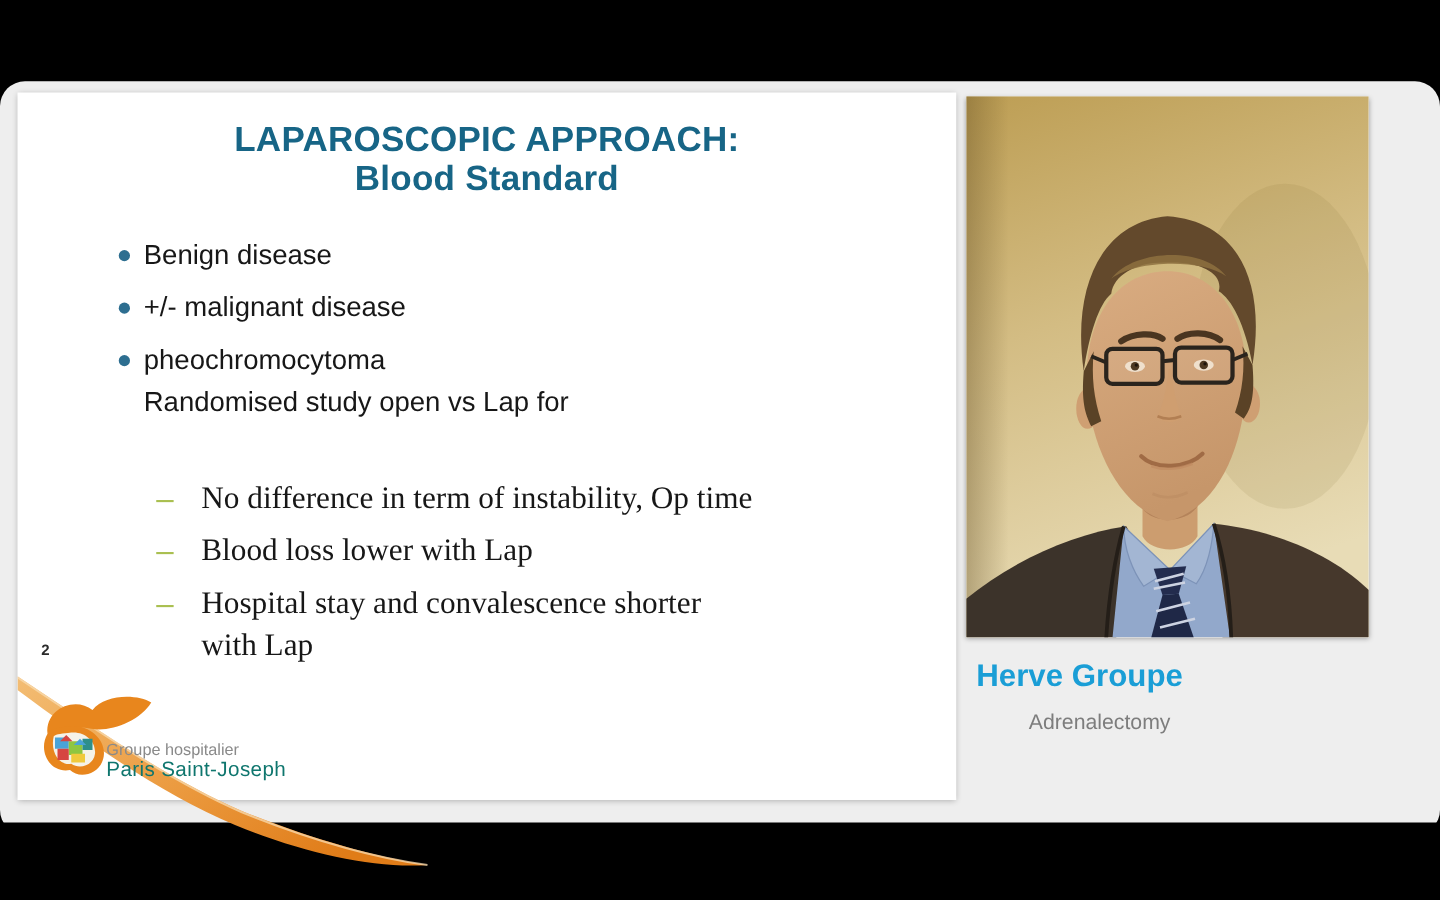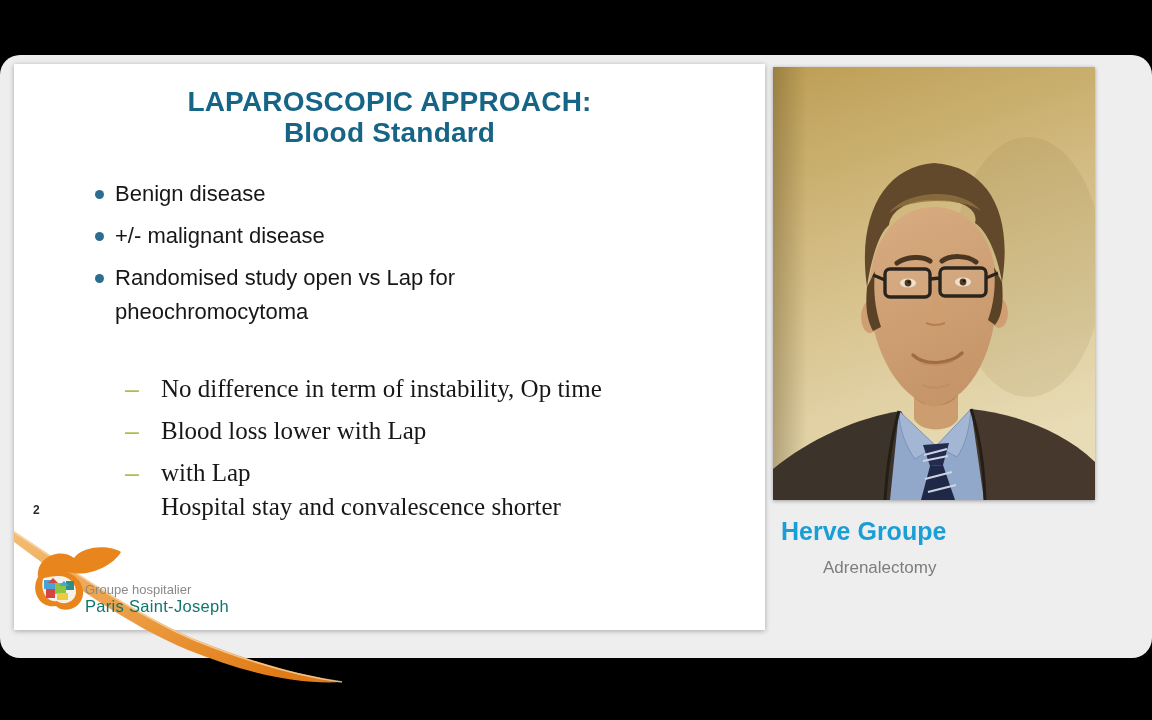--- a/index.html
+++ b/index.html
@@ -8,21 +8,21 @@
     background:#000;
     font-family:"Liberation Sans", sans-serif;
   }
   
   .bar { position:absolute; left:0; width:1152px; background:#000; }
   .bar-top { top:0; height:55px; }
   .bar-bottom { top:658px; height:62px; }
 
   
   .stage {
-    position:absolute; left:0; top:55px; width:1152px; height:603px;
+    position:absolute; left:0; top:65px; width:1152px; height:603px;
     background:#eeeeee;
     border-radius:20px;
   }
 
   
   .slide {
     position:absolute; left:14px; top:9px; width:751px; height:566px;
     background:#ffffff;
     box-shadow:0 1px 5px rgba(0,0,0,0.30);
     z-index:1;
@@ -99,38 +99,38 @@
       <li>
         <span class="dot"></span>
         <span class="ln">Benign disease</span>
       </li>
       <li>
         <span class="dot"></span>
         <span class="ln">+/- malignant disease</span>
       </li>
       <li>
         <span class="dot"></span>
+        <span class="ln">pheochromocytoma</span>
         <span class="ln">Randomised study open vs Lap for</span>
-        <span class="ln">pheochromocytoma</span>
       </li>
     </ul>
 
     <ul class="sub-bullets">
       <li>
         <span class="dash">–</span>
         <span class="ln">No difference in term of instability, Op time</span>
       </li>
       <li>
         <span class="dash">–</span>
         <span class="ln">Blood loss lower with Lap</span>
       </li>
       <li>
         <span class="dash">–</span>
+        <span class="ln">Hospital stay and convalescence shorter</span>
         <span class="ln">with Lap</span>
-        <span class="ln">Hospital stay and convalescence shorter</span>
       </li>
     </ul>
   </div>
 
   <svg class="swoosh-svg" width="360" height="170" viewBox="0 0 360 170">
     <defs>
       <linearGradient id="swg" x1="0" y1="0" x2="1" y2="0.6">
         <stop offset="0" stop-color="#f3bd74"></stop>
         <stop offset="0.55" stop-color="#eb9a3f"></stop>
         <stop offset="1" stop-color="#e07c18"></stop>

